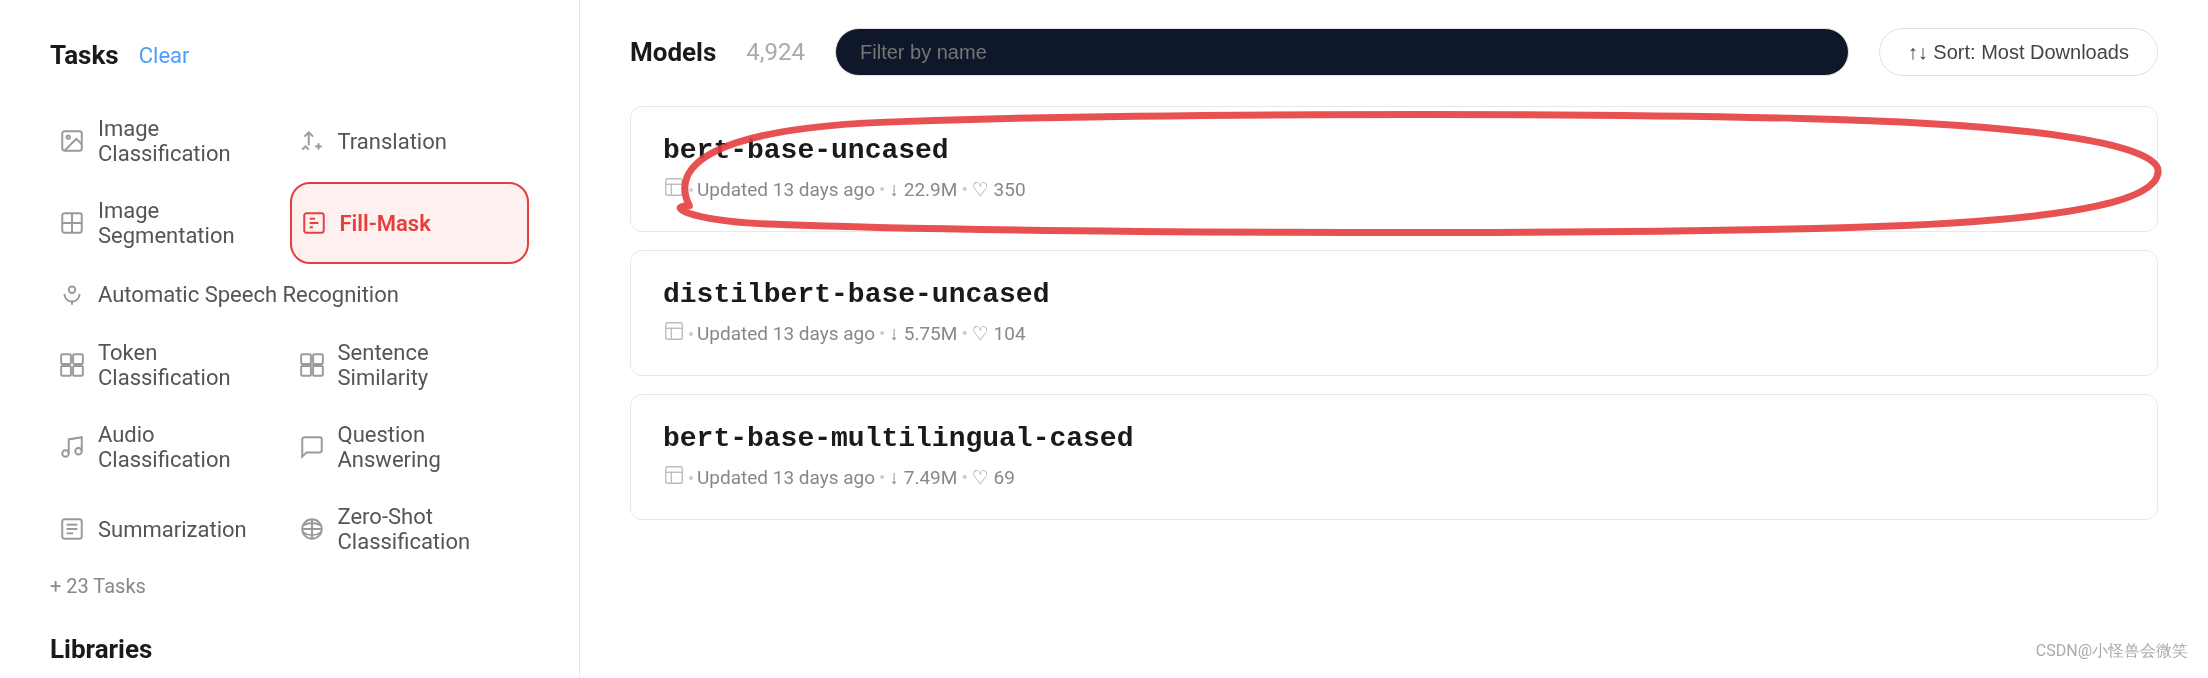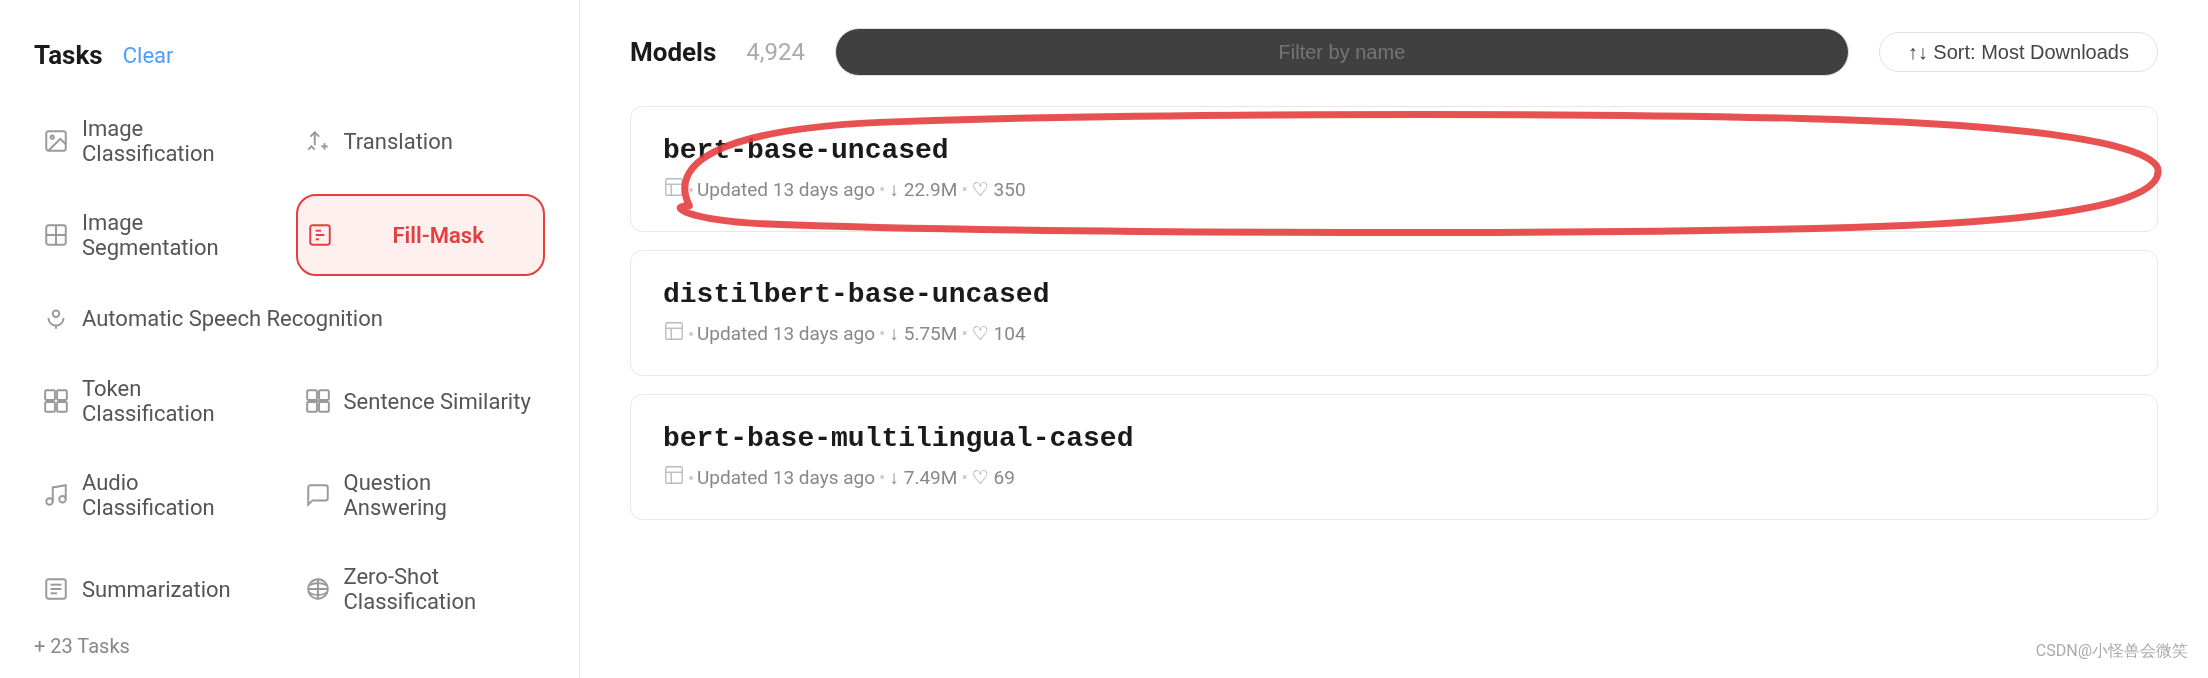--- a/index.html
+++ b/index.html
@@ -11,21 +11,21 @@
     }
     .container {
       display: flex;
       width: 2208px;
       height: 678px;
       overflow: hidden;
     }
     
     .sidebar {
       width: 580px;
-      padding: 40px 34px;
+      padding: 40px 50px;
       border-right: 1px solid #e8e8e8;
       flex-shrink: 0;
     }
     .sidebar-header {
       display: flex;
       align-items: center;
       gap: 20px;
       margin-bottom: 30px;
     }
     .sidebar-title {
@@ -36,21 +36,21 @@
     .clear-link {
       font-size: 22px;
       color: #4f9cf9;
       cursor: pointer;
       text-decoration: none;
       text-align: center;
     }
     .tasks-grid {
       display: grid;
       grid-template-columns: 1fr 1fr;
-      gap: 12px;
+      gap: 0;
     }
     .task-item {
       display: flex;
       align-items: center;
       gap: 12px;
       padding: 16px 8px;
       cursor: pointer;
       border-radius: 8px;
       color: #444;
       font-size: 22px;
@@ -78,21 +78,20 @@
     .task-item.active .task-icon svg rect,
     .task-item.active .task-icon svg path {
       stroke: #e53e3e;
     }
     .task-label {
       font-size: 22px;
       color: #555;
     }
     .task-item.active .task-label {
       color: #e53e3e;
-      margin-left: 47px;
     }
     .more-tasks {
       margin-top: 4px;
       font-size: 20px;
       color: #888;
     }
     .libraries-header {
       margin-top: 36px;
       font-size: 26px;
       font-weight: 700;
@@ -122,25 +121,24 @@
     }
     .filter-input {
       flex: 1;
       height: 48px;
       border: 1.5px solid #e0e0e0;
       border-radius: 24px;
       padding: 0 24px;
       font-size: 20px;
       color: #aaa;
       outline: none;
-      background: #404040;
-      text-align: center;
+      background: #0f172a;
     }
     .sort-btn {
-      height: 40px;
+      height: 48px;
       border: 1.5px solid #e0e0e0;
       border-radius: 24px;
       padding: 0 28px;
       font-size: 20px;
       color: #444;
       background: #fff;
       cursor: pointer;
       white-space: nowrap;
     }
     

